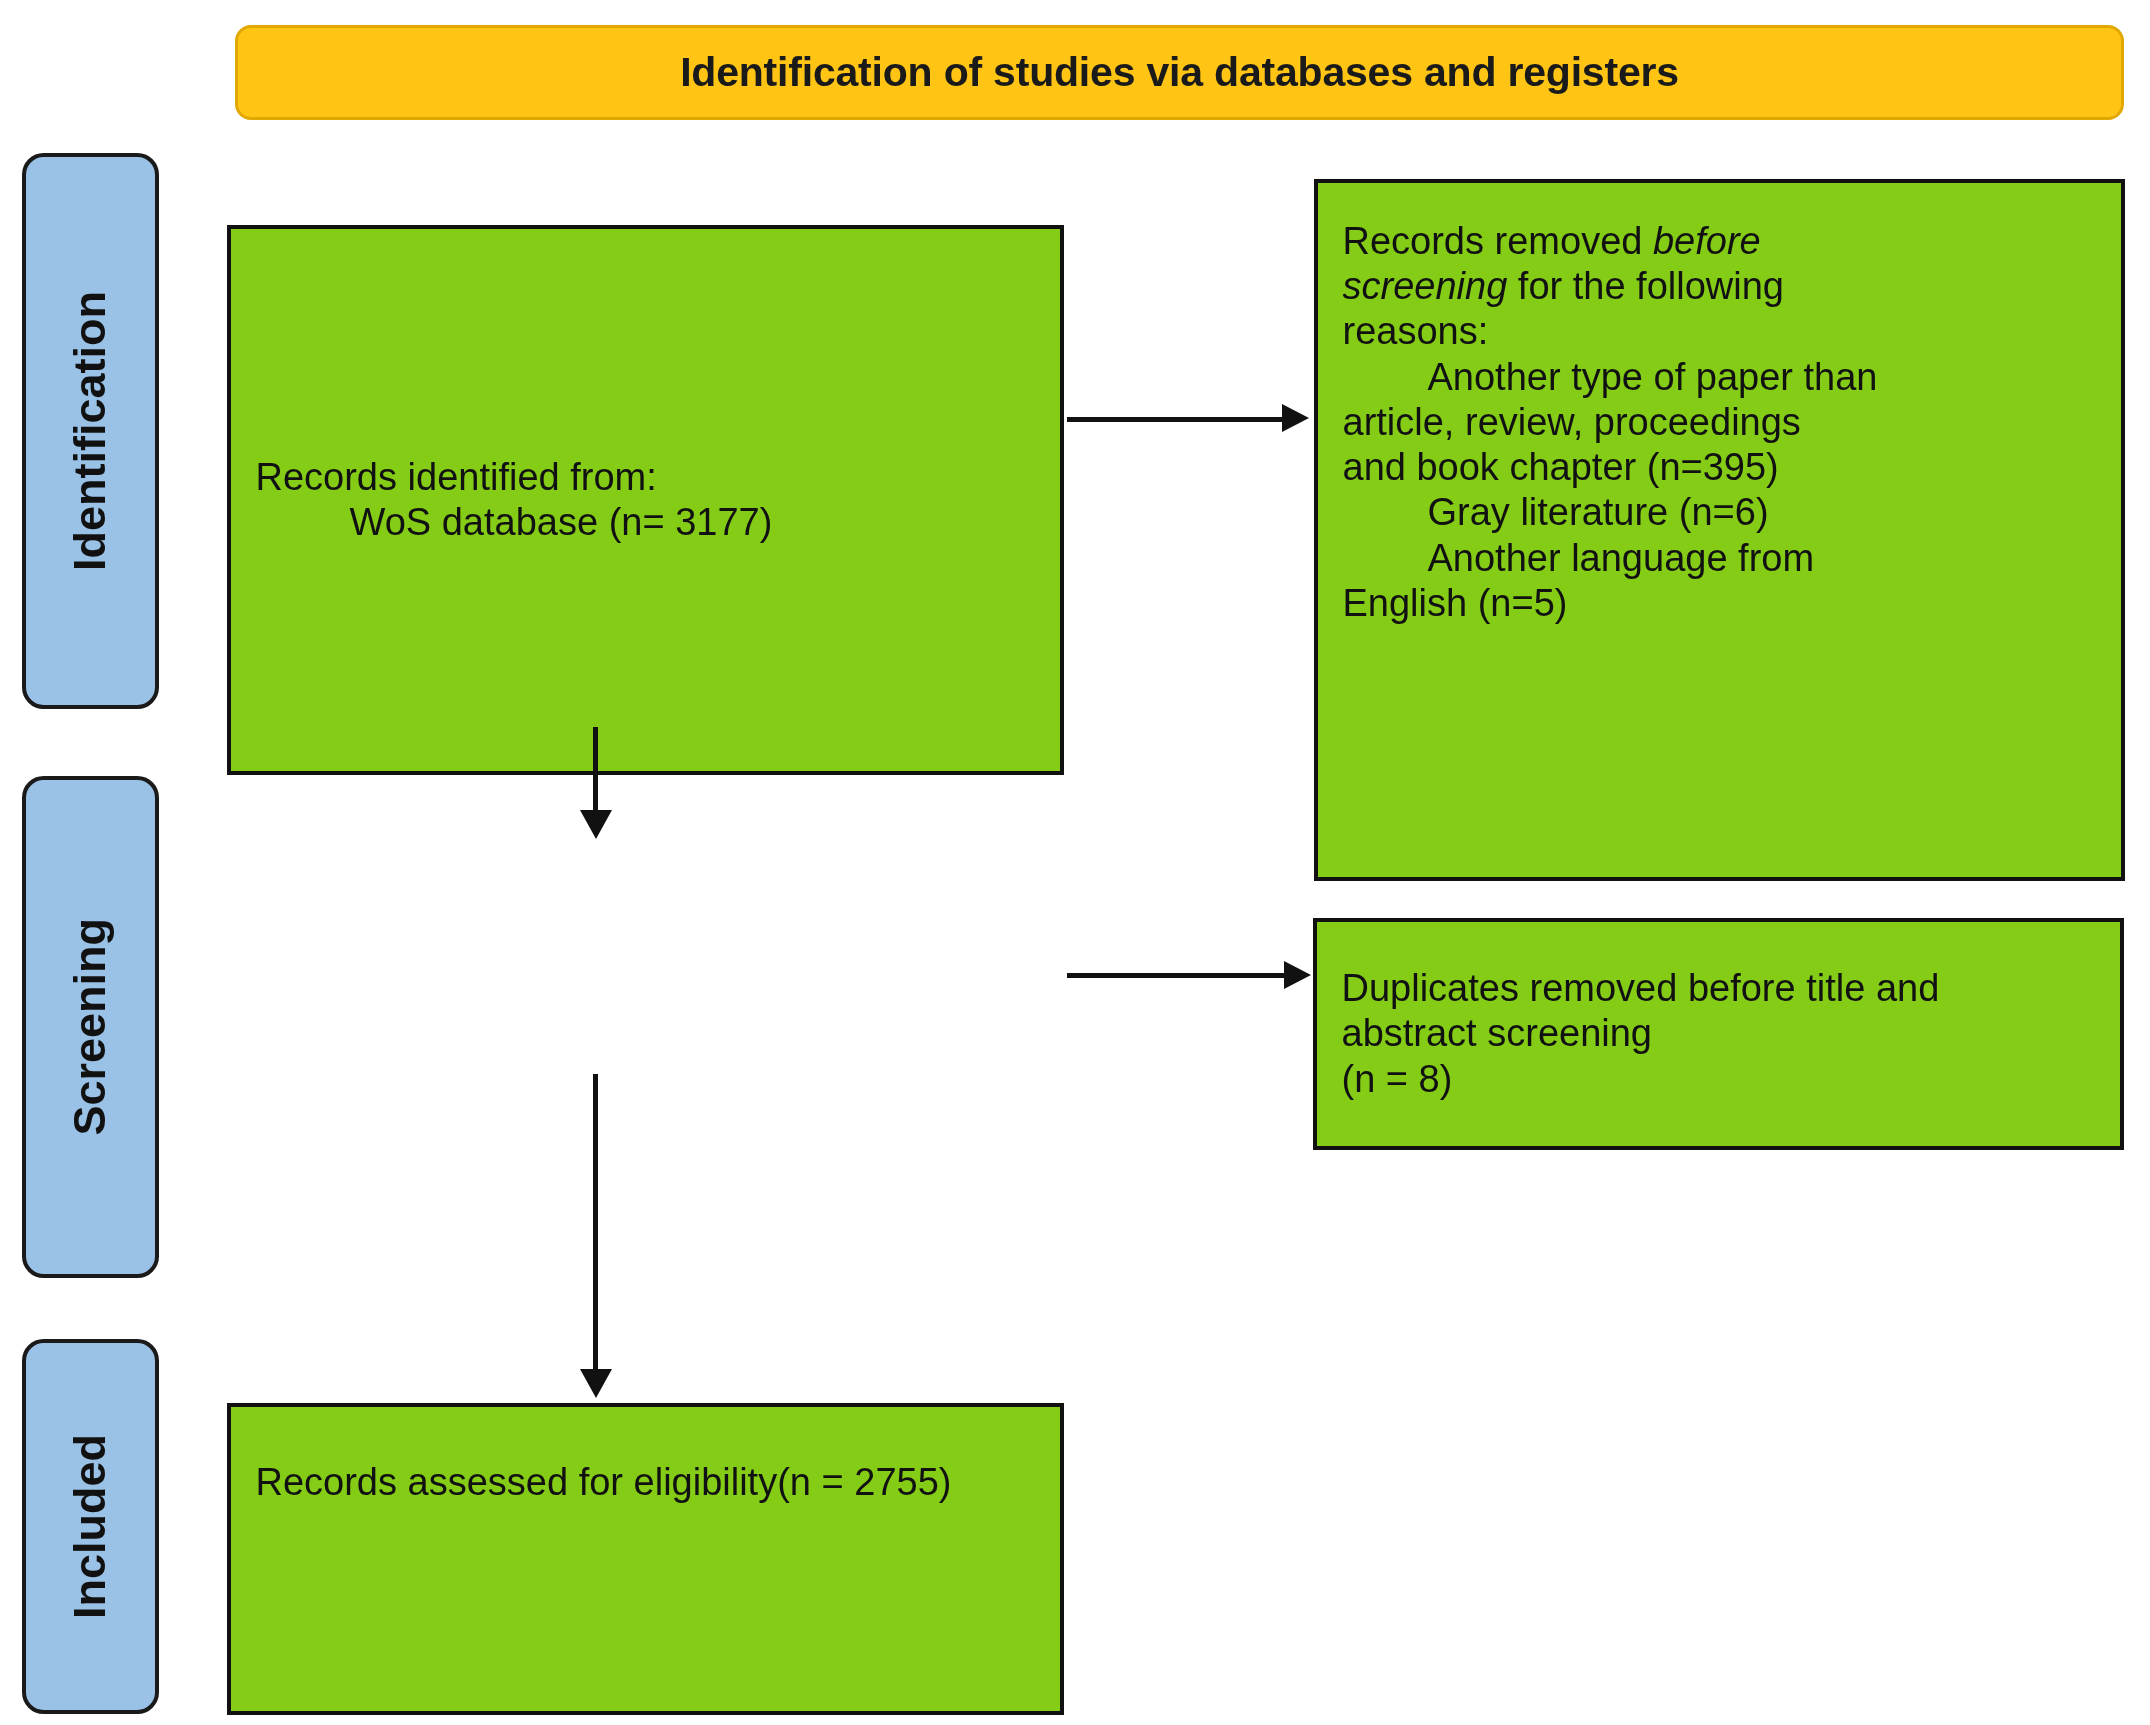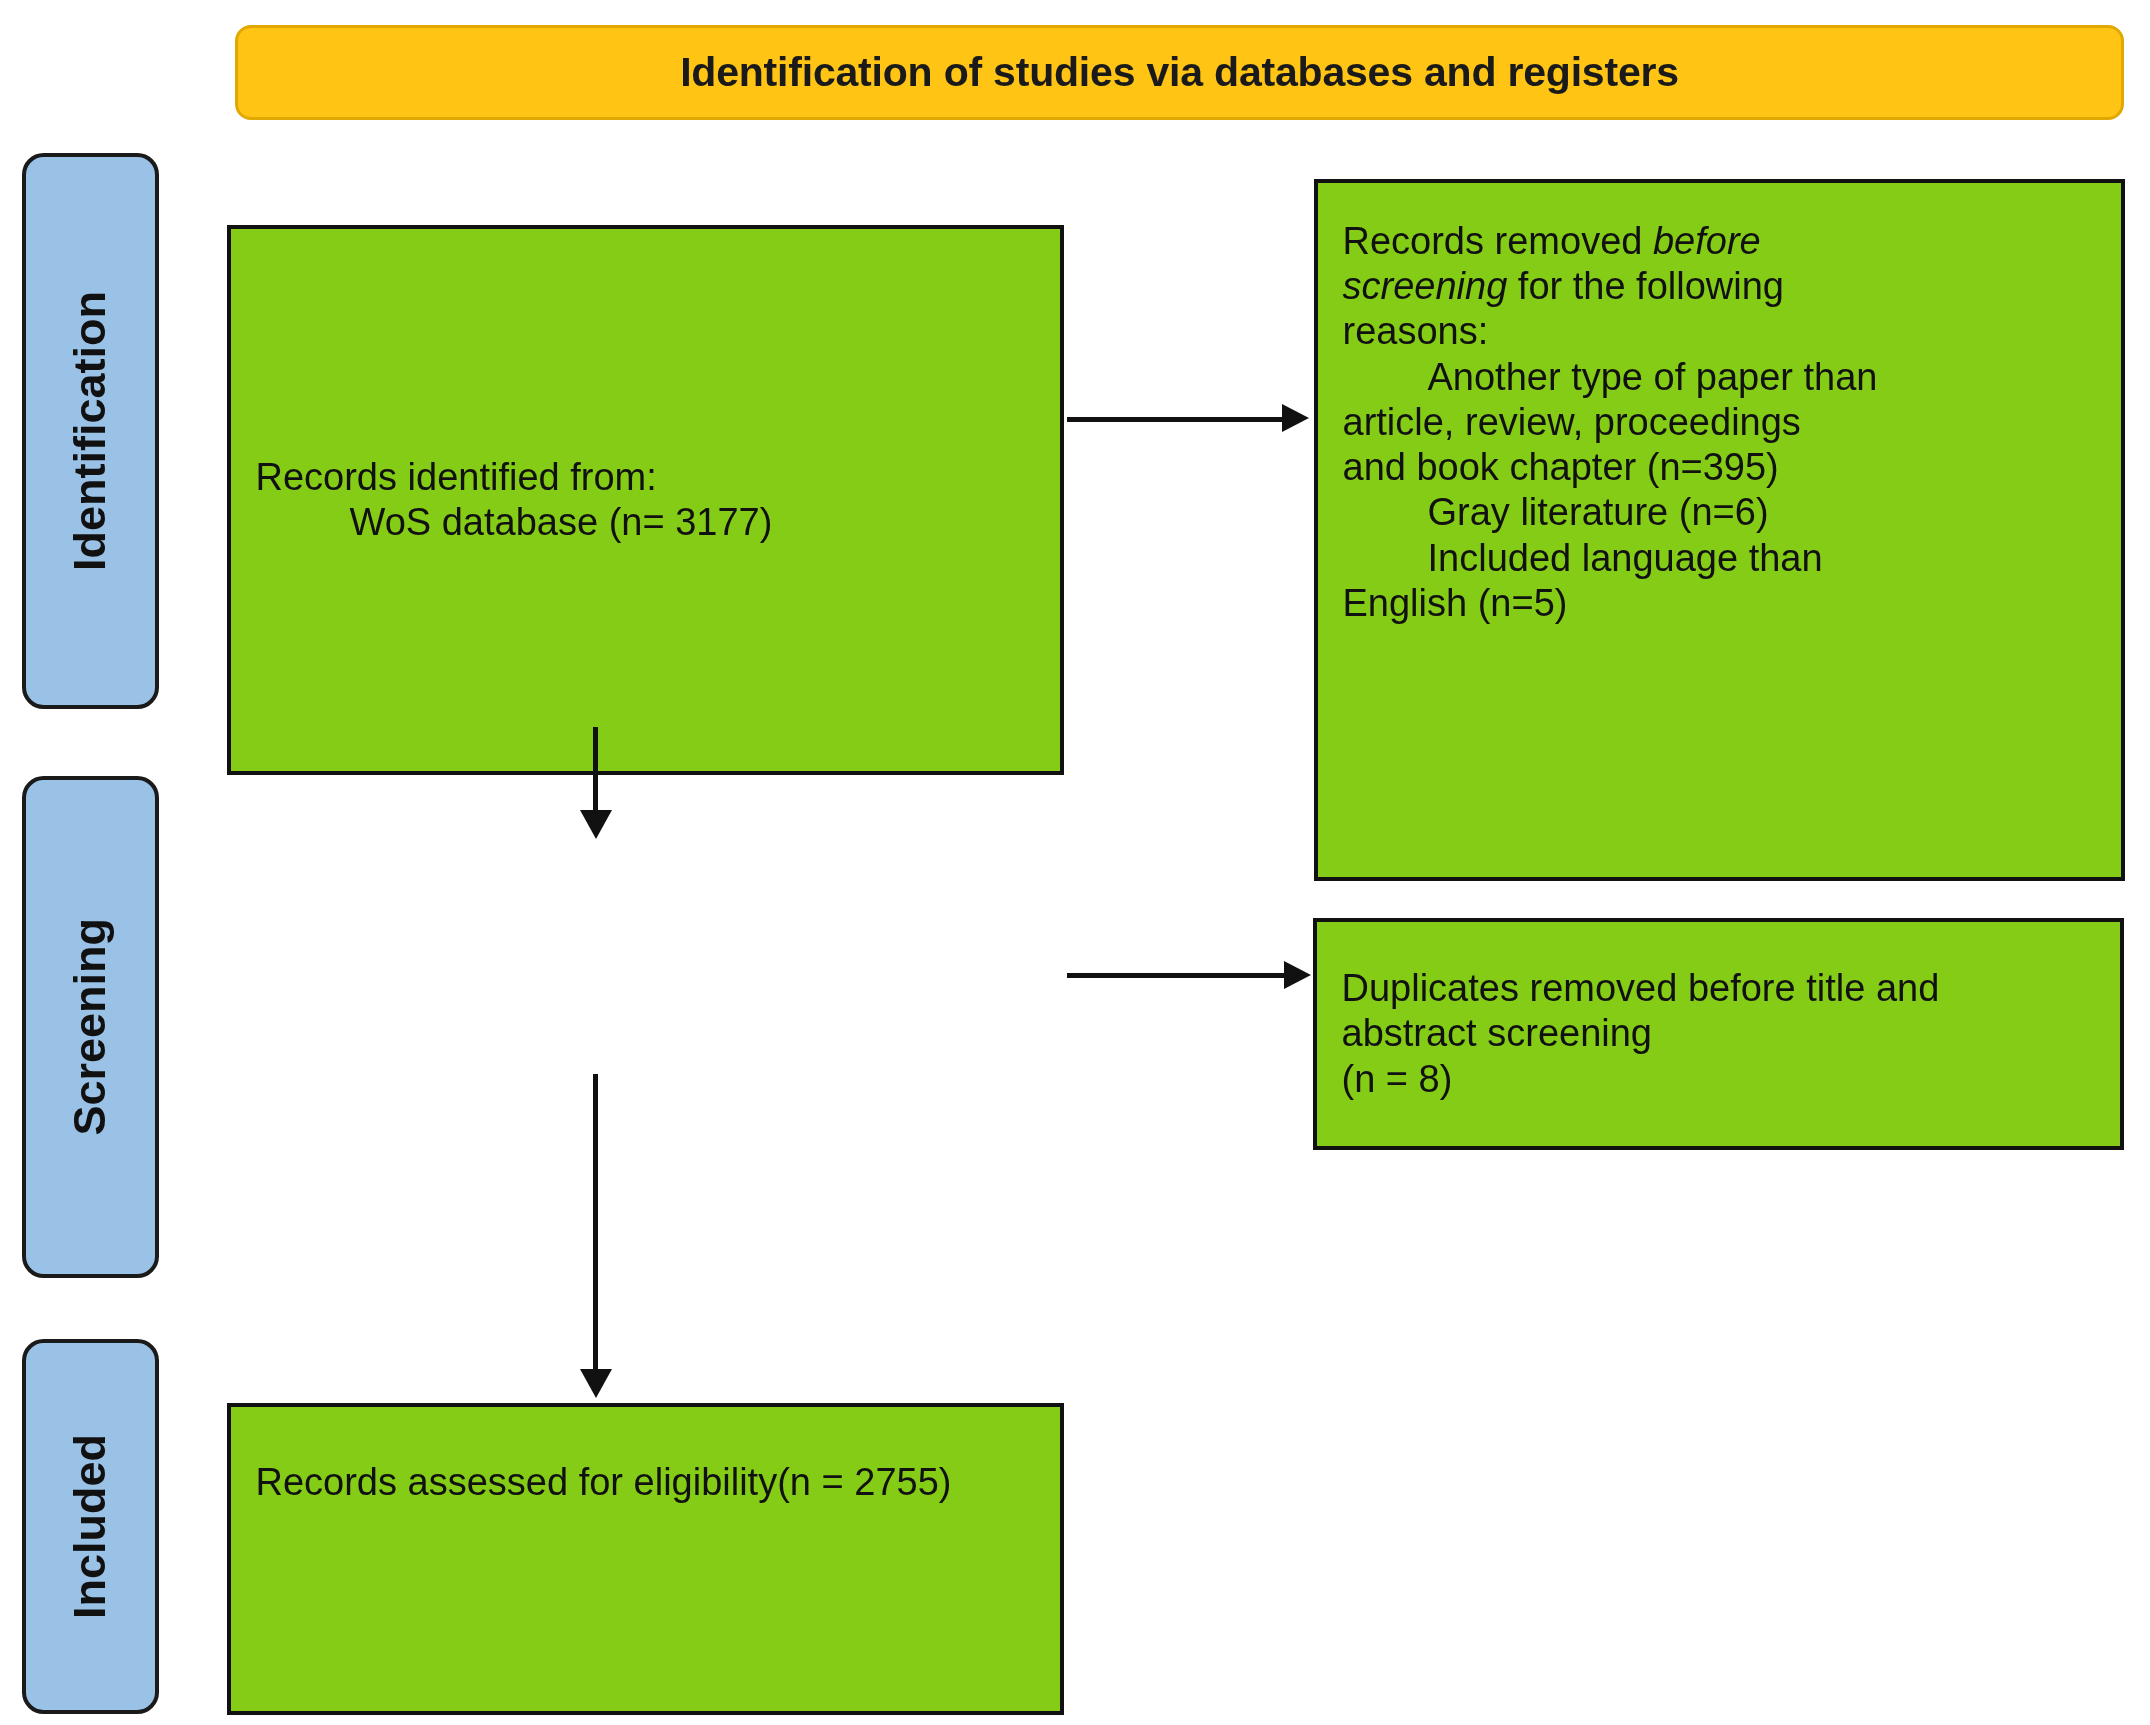--- a/index.html
+++ b/index.html
@@ -169,21 +169,21 @@
   </div>
 
   <div class="box" id="box-removed">
     <p><span>Records removed </span><em>before</em></p>
     <p><em>screening</em><span> for the following</span></p>
     <p>reasons:</p>
     <p class="indent-mid">Another type of paper than</p>
     <p>article, review, proceedings</p>
     <p>and book chapter (n=395)</p>
     <p class="indent-mid">Gray literature (n=6)</p>
-    <p class="indent-mid">Included language than</p>
+    <p class="indent-mid">Another language from</p>
     <p>English (n=5)</p>
   </div>
 
 
   <div class="box" id="box-duplicates">
     <p>Duplicates removed before title and</p>
     <p>abstract screening</p>
     <p>(n = 8)</p>
   </div>
 

